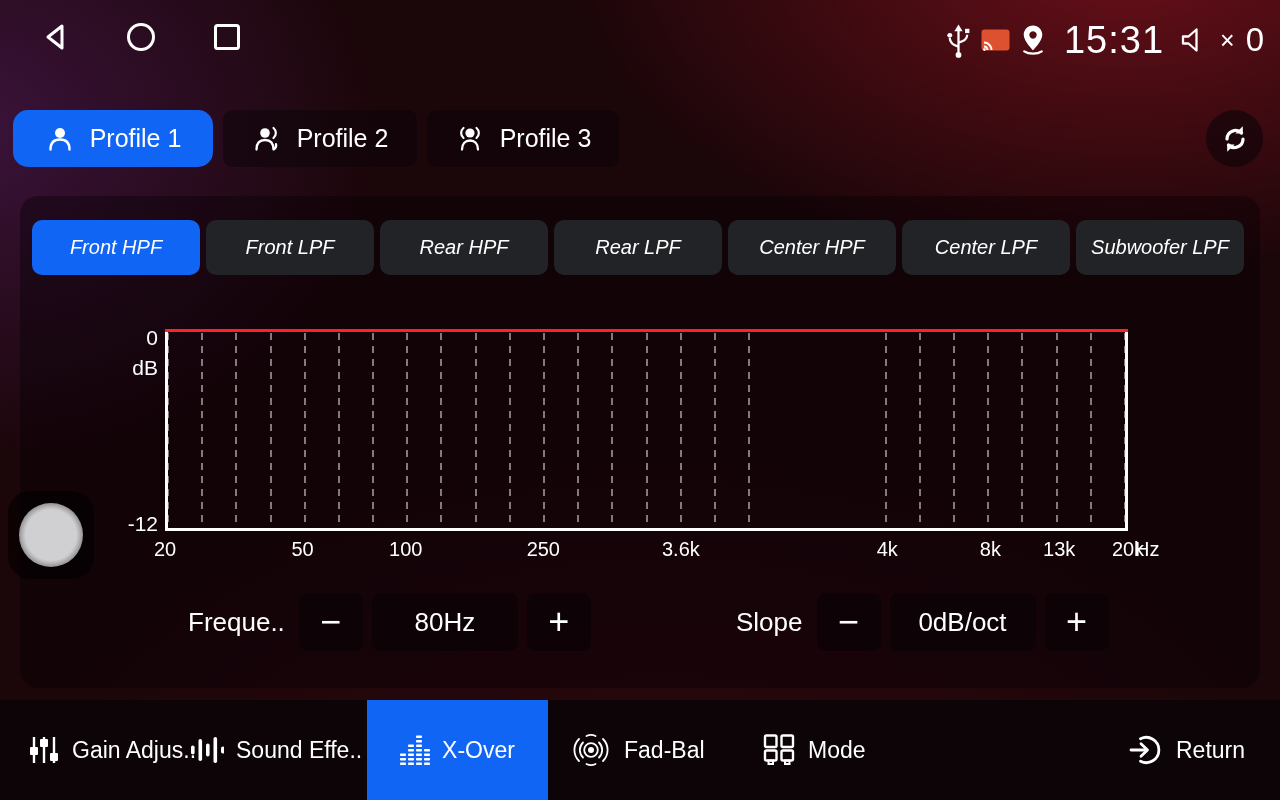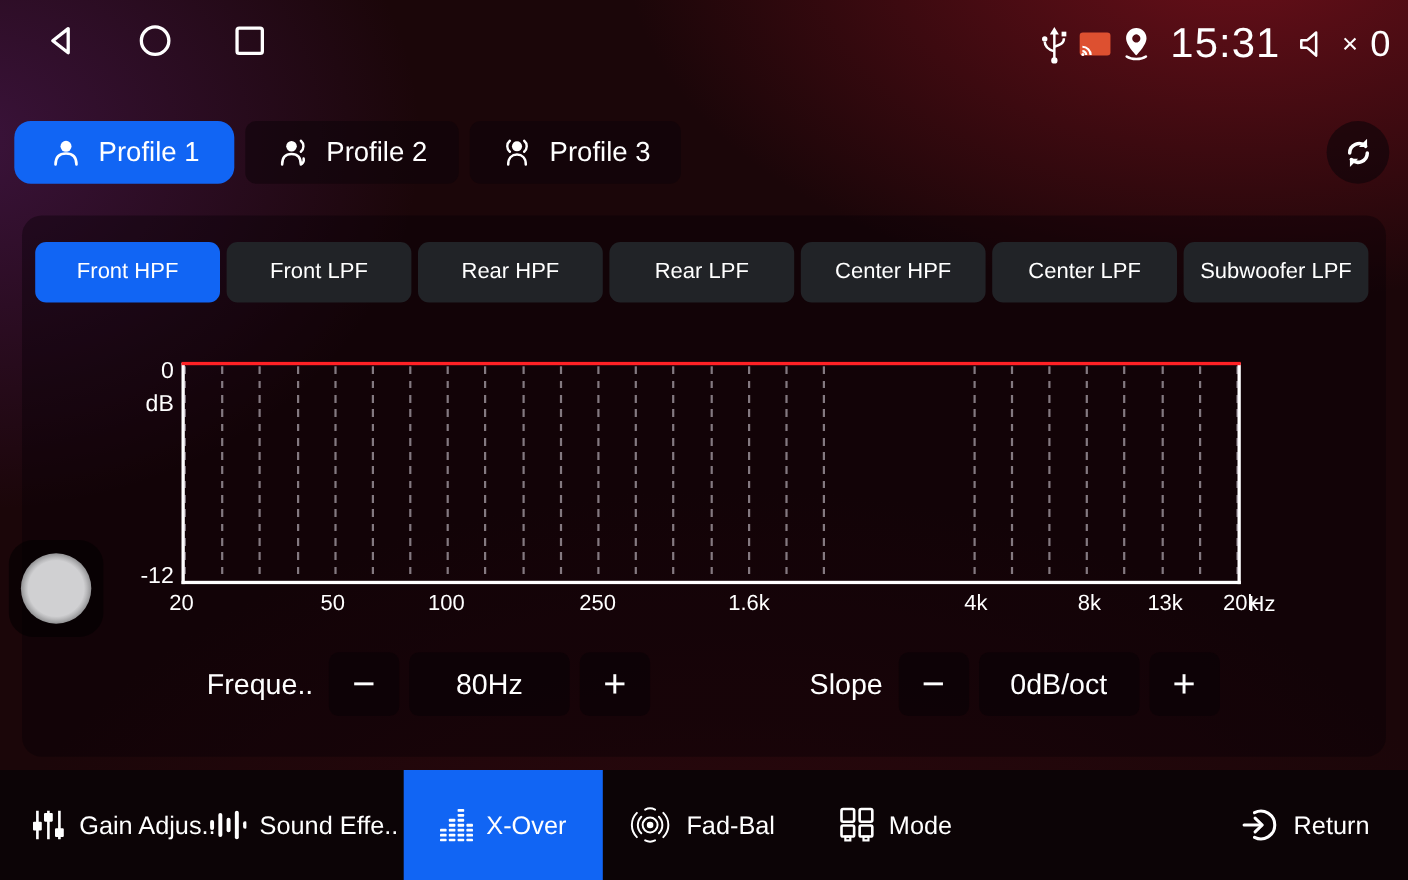--- a/index.html
+++ b/index.html
@@ -34,21 +34,21 @@
   .refresh-btn { position:absolute; top:110px; right:17px; width:57px; height:57px;
                  border-radius:50%; background:rgba(12,3,8,.6);
                  display:flex; align-items:center; justify-content:center; cursor:pointer; }
 
   
   .panel { position:absolute; left:20px; top:196px; width:1240px; height:492px;
            background:rgba(6,0,4,.38); border-radius:18px; }
 
   .filter-tabs { position:absolute; left:32px; top:220px; display:flex; gap:6px; }
   .ftab { width:168px; height:55px; border-radius:10px; background:#212327;
-          display:flex; align-items:center; justify-content:center; font-size:20px; cursor:pointer; }
+          display:flex; align-items:center; justify-content:center; font-size:20px; cursor:pointer;font-style:italic; }
   .ftab.active { background:#1165f4; }
 
   
   .chart { position:absolute; left:165px; top:330px; width:963px; height:201px;
            border-left:3px solid #fff; border-right:3px solid #fff; border-bottom:3px solid #fff; }
   .gridline { position:absolute; top:3px; bottom:0; width:2px; margin-left:-1px;
               background:repeating-linear-gradient(to bottom, rgba(236,230,240,.52) 0 7px, transparent 7px 13px); }
   .response-line { position:absolute; left:-3px; right:-3px; height:2.5px; transform:translateY(-1px); }
   .ylab { position:absolute; left:108px; width:50px; text-align:right; font-size:21px; }
   .ylab.y0 { top:326px; } .ylab.ydb { top:356px; } .ylab.ym10 { top:512px; }
@@ -247,21 +247,21 @@
       <div class="gridline" style="left: 100%;"></div>
     </div>
   <div class="response-line" style="background: rgb(255, 33, 37); top: 0%;"></div>
 </div>
 
 <div class="xticks">
     <span class="xtick" style="left: 0%;">20</span>
     <span class="xtick" style="left: 14.2857%;">50</span>
     <span class="xtick" style="left: 25%;">100</span>
     <span class="xtick" style="left: 39.2857%;">250</span>
-    <span class="xtick" style="left: 53.5714%;">1.6k</span>
+    <span class="xtick" style="left: 53.5714%;">3.6k</span>
     <span class="xtick" style="left: 75%;">4k</span>
     <span class="xtick" style="left: 85.7143%;">8k</span>
     <span class="xtick" style="left: 92.8571%;">13k</span>
     <span class="xtick" style="left: 100%;">20k</span>
   </div>
 <span class="xunit">Hz</span>
 
 <div class="float-knob">
   <div class="knob-circle"></div>
 </div>

